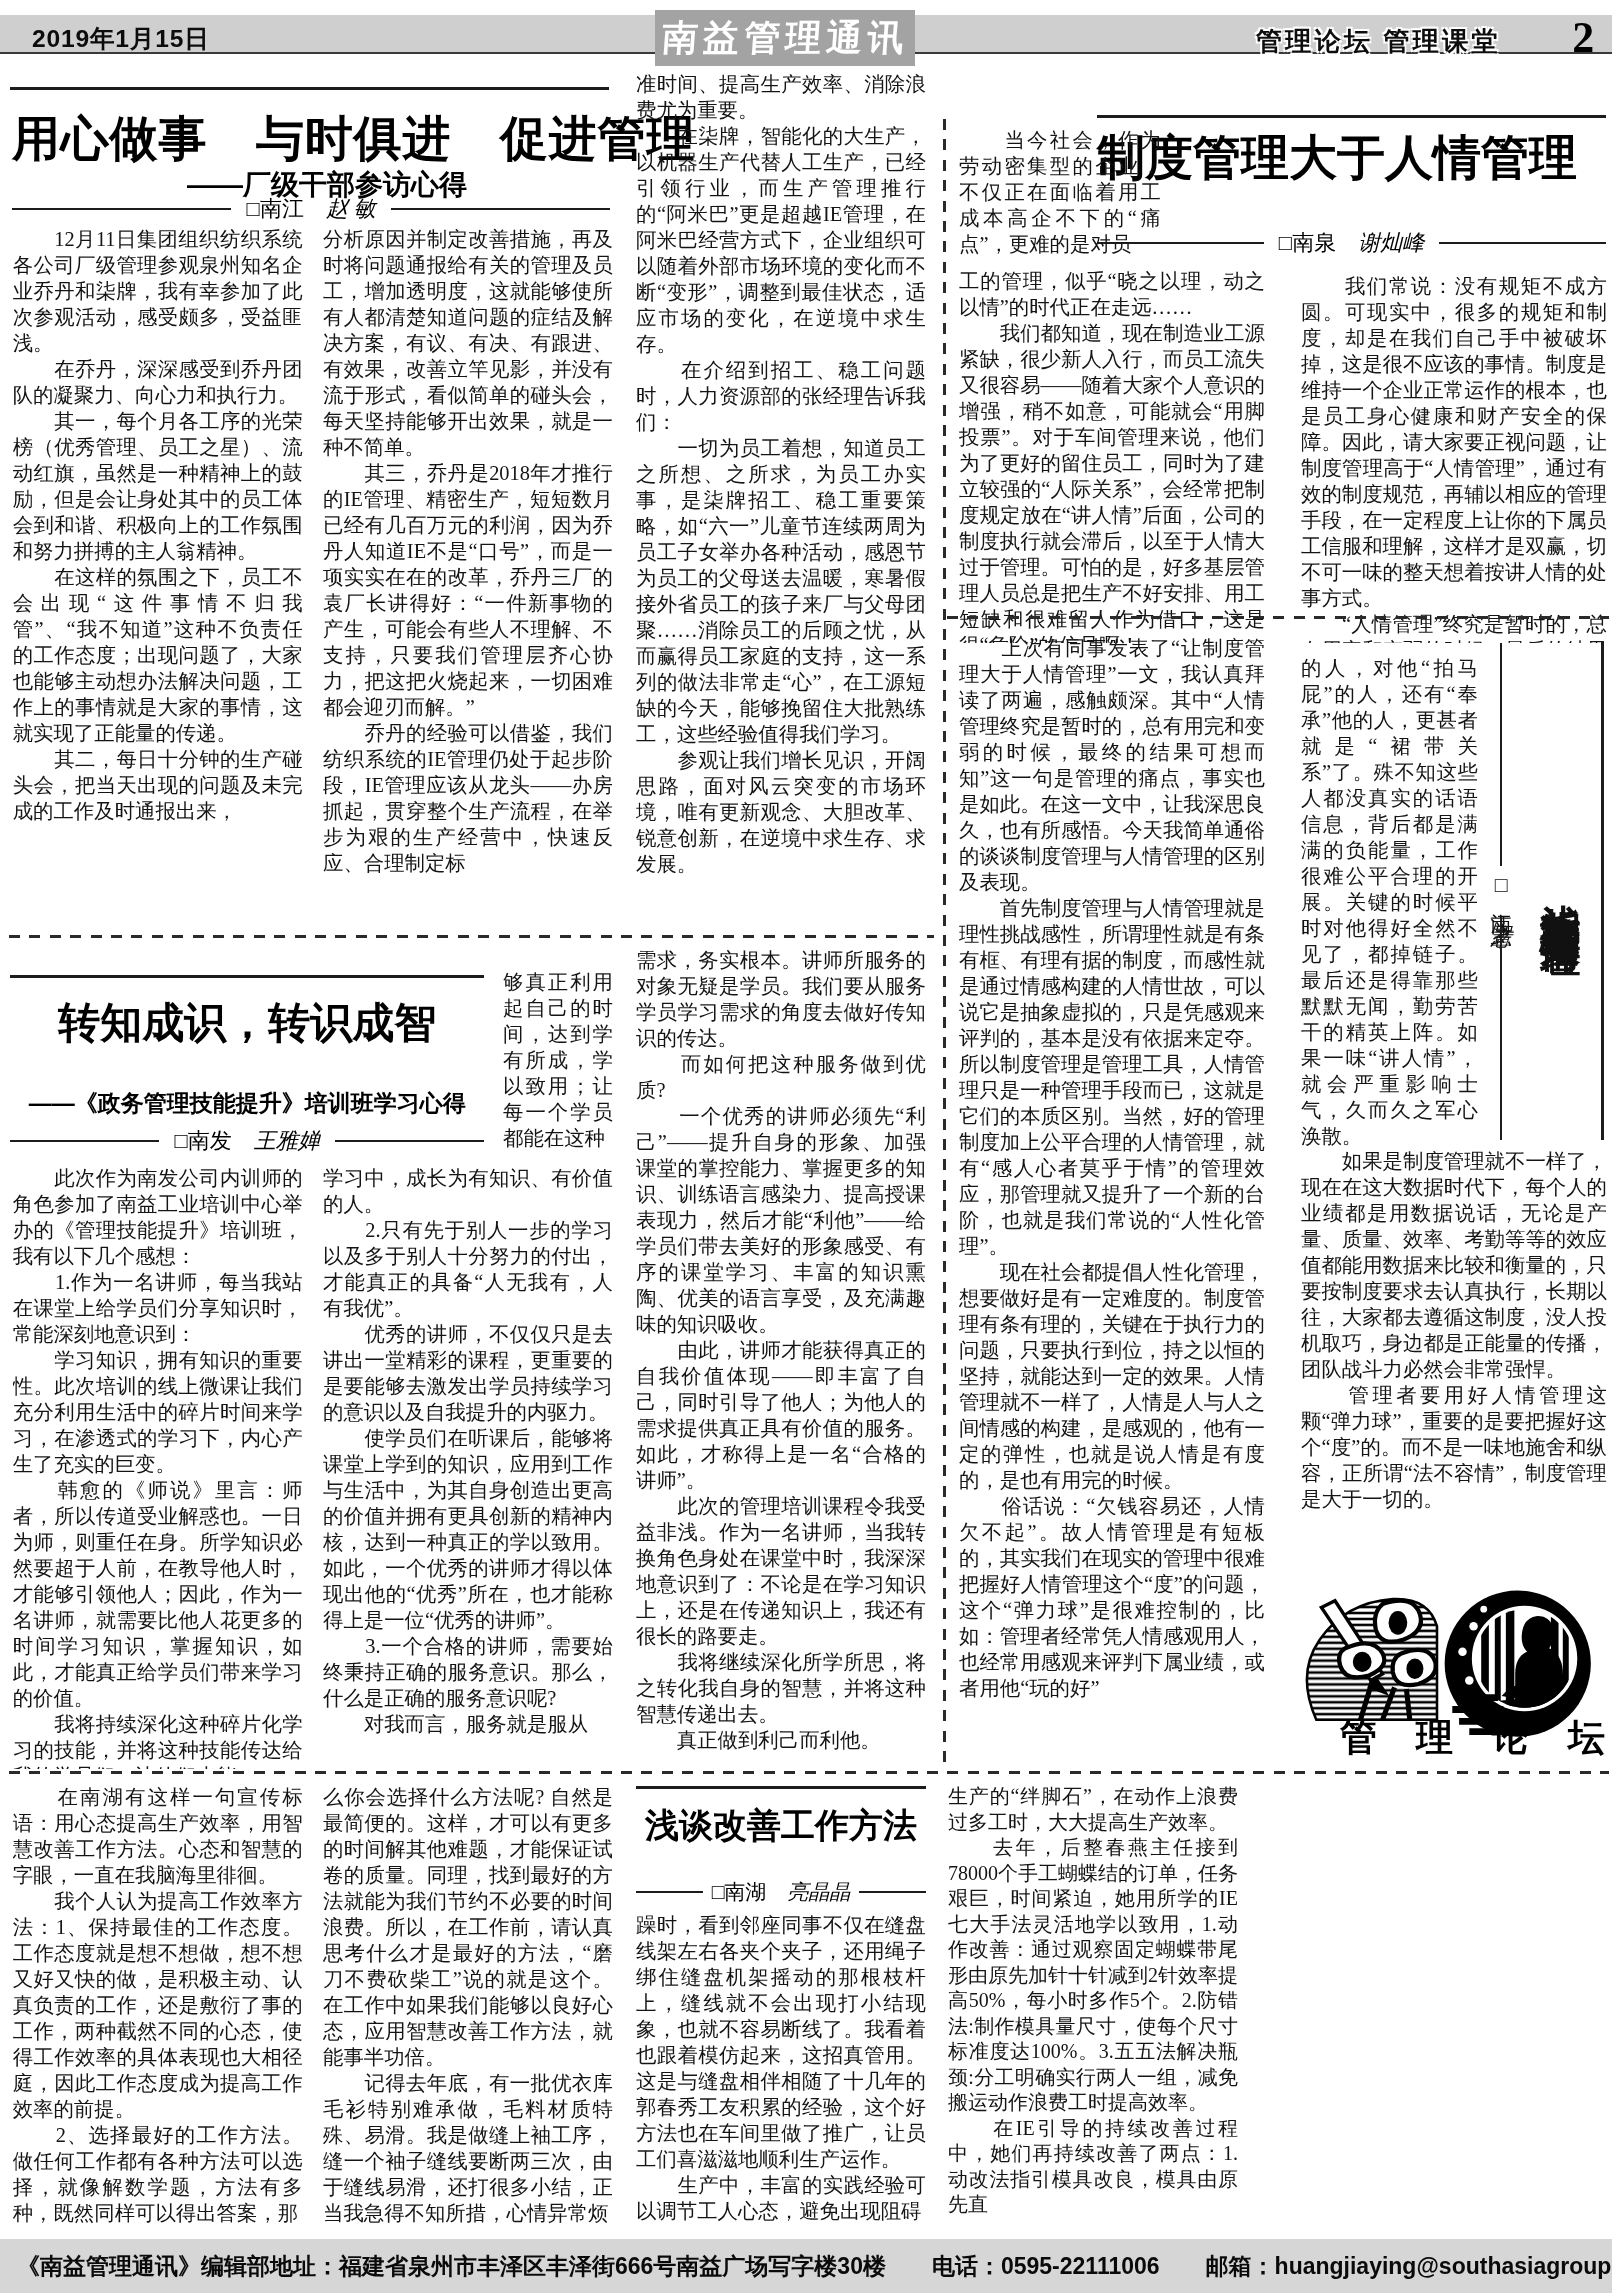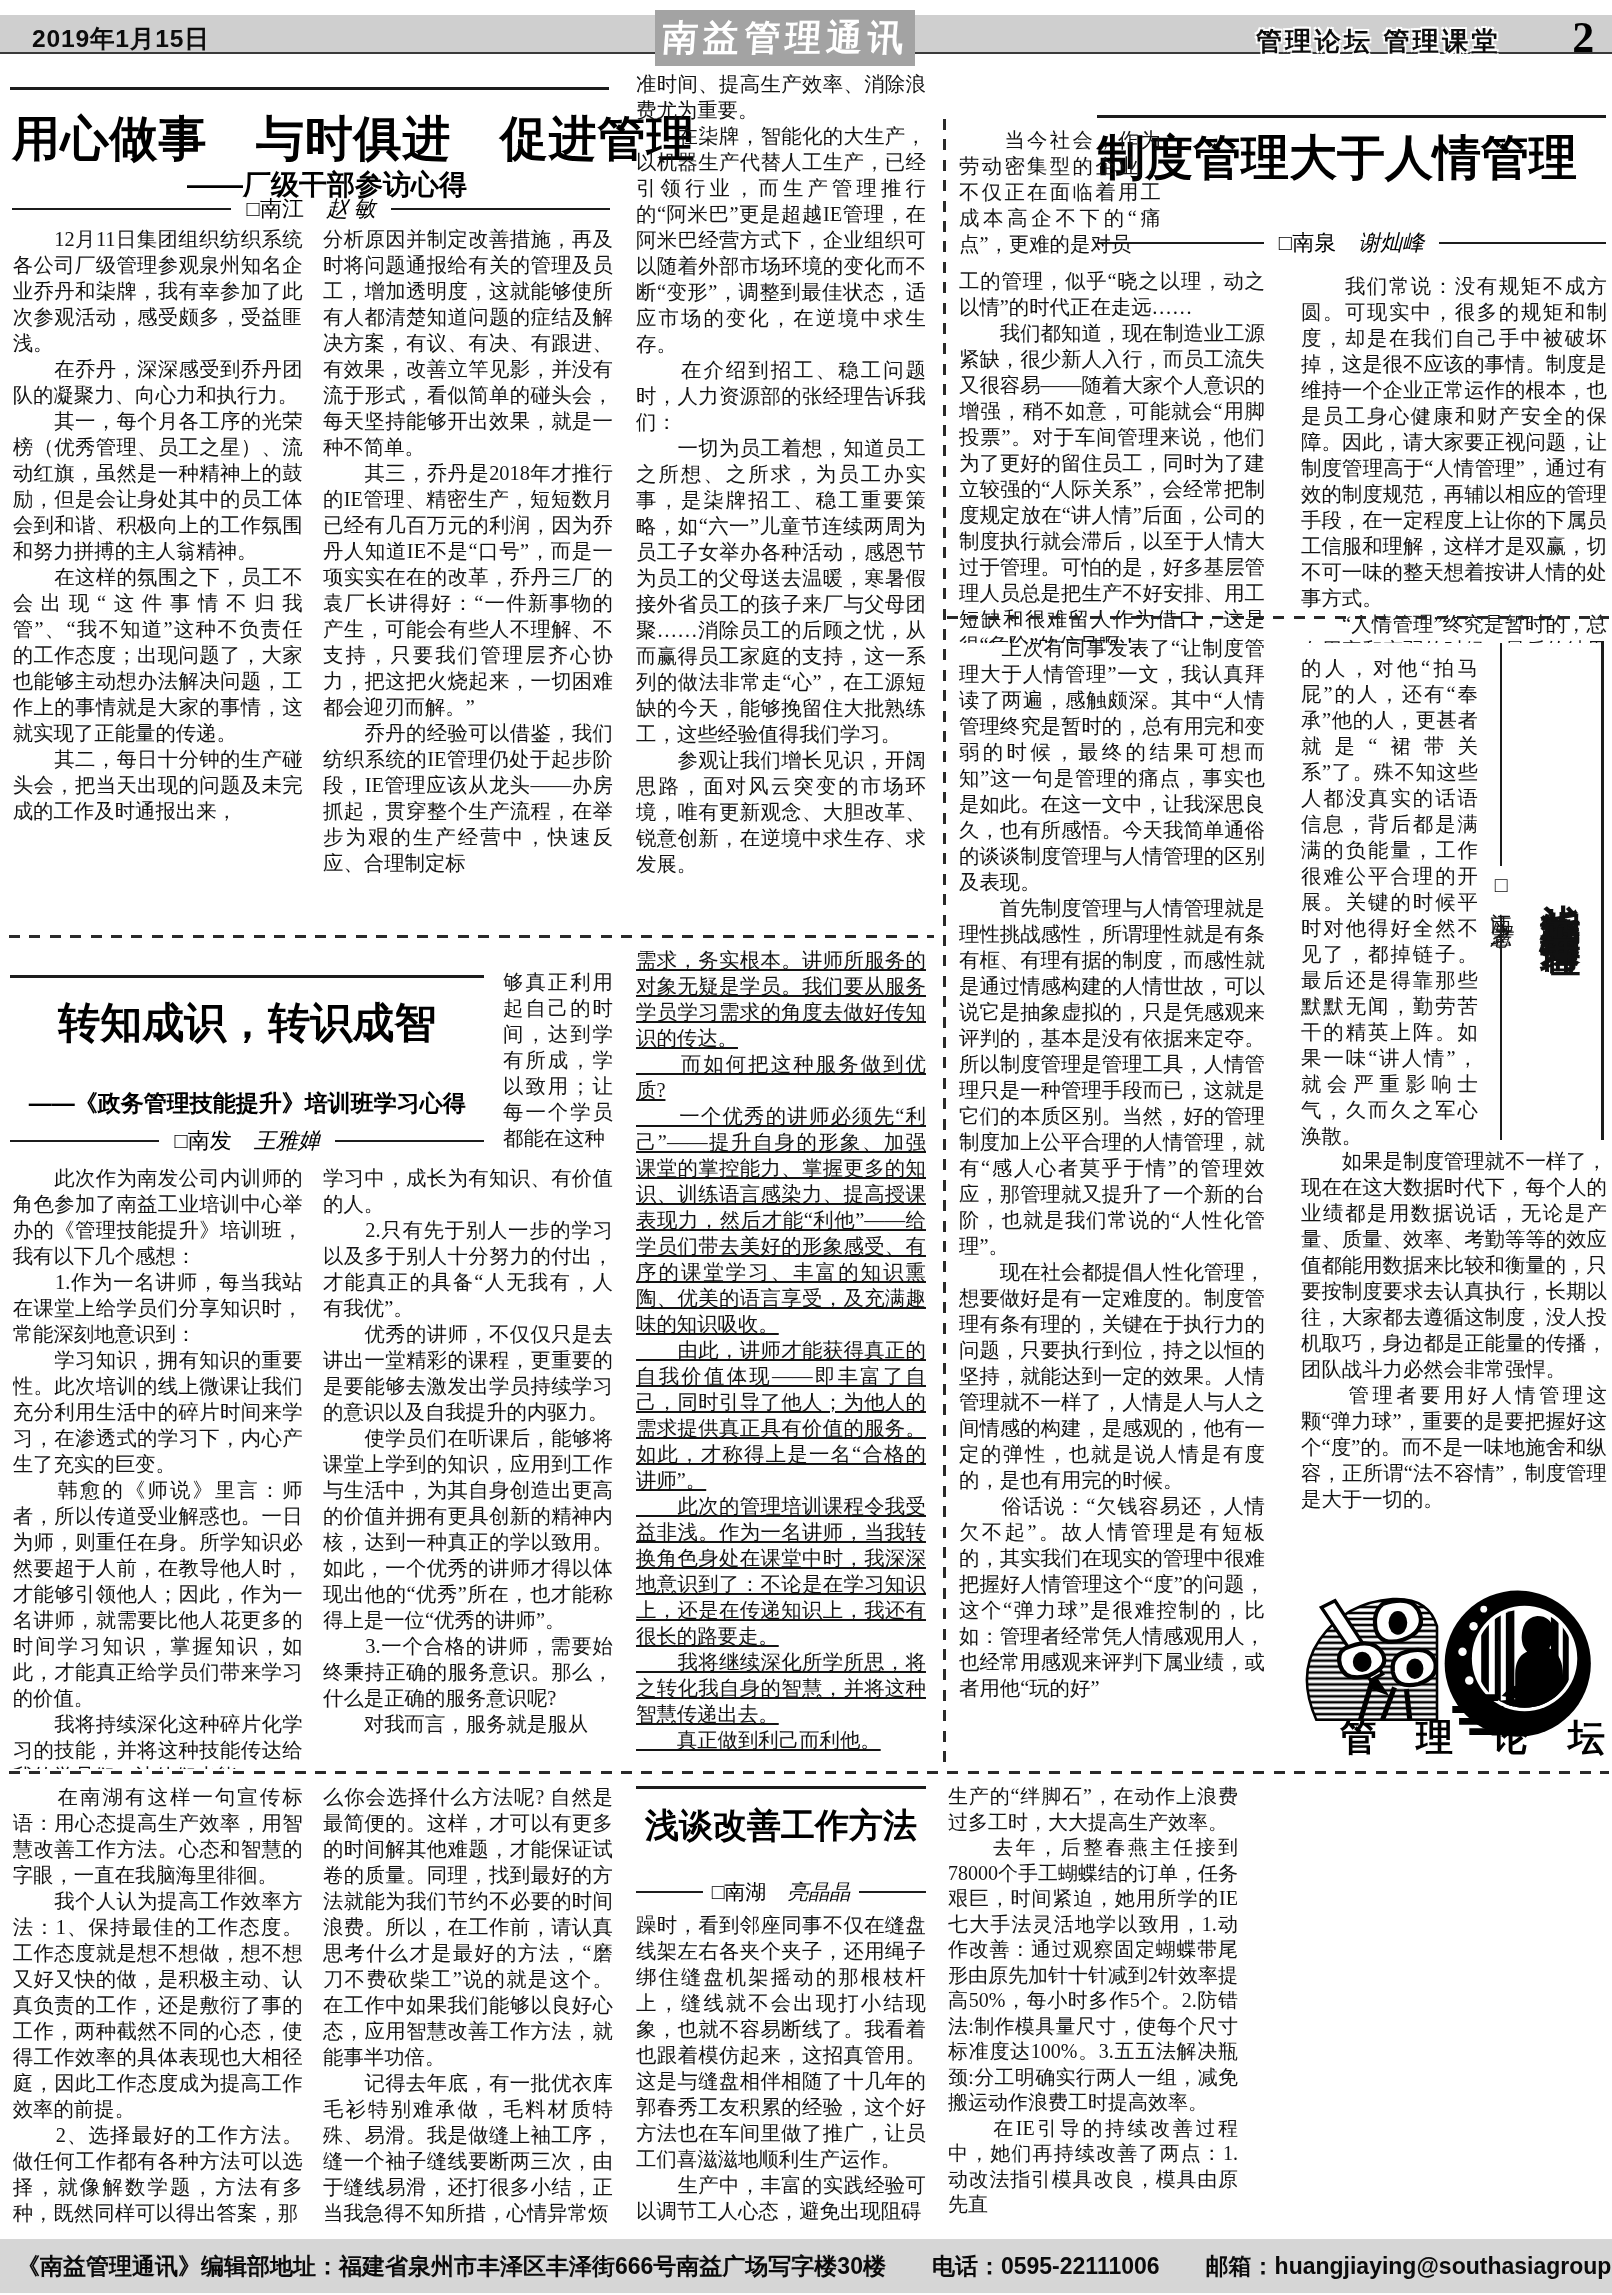--- a/index.html
+++ b/index.html
@@ -180,21 +180,21 @@
 　　1.作为一名讲师，每当我站在课堂上给学员们分享知识时，常能深刻地意识到：
 　　学习知识，拥有知识的重要性。此次培训的线上微课让我们充分利用生活中的碎片时间来学习，在渗透式的学习下，内心产生了充实的巨变。
 　　韩愈的《师说》里言：师者，所以传道受业解惑也。一日为师，则重任在身。所学知识必然要超于人前，在教导他人时，才能够引领他人；因此，作为一名讲师，就需要比他人花更多的时间学习知识，掌握知识，如此，才能真正给学员们带来学习的价值。
 　　我将持续深化这种碎片化学习的技能，并将这种技能传达给我的学员们，让他们也能</div>
   <div class="col" style="left:323px;top:1165px;width:290px;height:604px;">学习中，成长为有知识、有价值的人。
 　　2.只有先于别人一步的学习以及多于别人十分努力的付出，才能真正的具备“人无我有，人有我优”。
 　　优秀的讲师，不仅仅只是去讲出一堂精彩的课程，更重要的是要能够去激发出学员持续学习的意识以及自我提升的内驱力。
 　　使学员们在听课后，能够将课堂上学到的知识，应用到工作与生活中，为其自身创造出更高的价值并拥有更具创新的精神内核，达到一种真正的学以致用。如此，一个优秀的讲师才得以体现出他的“优秀”所在，也才能称得上是一位“优秀的讲师”。
 　　3.一个合格的讲师，需要始终秉持正确的服务意识。那么，什么是正确的服务意识呢?
 　　对我而言，服务就是服从</div>
-  <div class="col" style="left:636px;top:947px;width:290px;height:822px;text-decoration:underline;">需求，务实根本。讲师所服务的对象无疑是学员。我们要从服务学员学习需求的角度去做好传知识的传达。
+  <div class="col" style="left:636px;top:947px;width:290px;height:822px;">需求，务实根本。讲师所服务的对象无疑是学员。我们要从服务学员学习需求的角度去做好传知识的传达。
 　　而如何把这种服务做到优质?
 　　一个优秀的讲师必须先“利己”——提升自身的形象、加强课堂的掌控能力、掌握更多的知识、训练语言感染力、提高授课表现力，然后才能“利他”——给学员们带去美好的形象感受、有序的课堂学习、丰富的知识熏陶、优美的语言享受，及充满趣味的知识吸收。
 　　由此，讲师才能获得真正的自我价值体现——即丰富了自己，同时引导了他人；为他人的需求提供真正具有价值的服务。如此，才称得上是一名“合格的讲师”。
 　　此次的管理培训课程令我受益非浅。作为一名讲师，当我转换角色身处在课堂中时，我深深地意识到了：不论是在学习知识上，还是在传递知识上，我还有很长的路要走。
 　　我将继续深化所学所思，将之转化我自身的智慧，并将这种智慧传递出去。
 　　真正做到利己而利他。</div>
 
   <div class="dash-h" style="left:8.5px;top:1771px;width:1600px;"></div>
 
   <div class="col" style="left:12.7px;top:1784px;width:290px;height:448px;">　　在南湖有这样一句宣传标语：用心态提高生产效率，用智慧改善工作方法。心态和智慧的字眼，一直在我脑海里徘徊。

